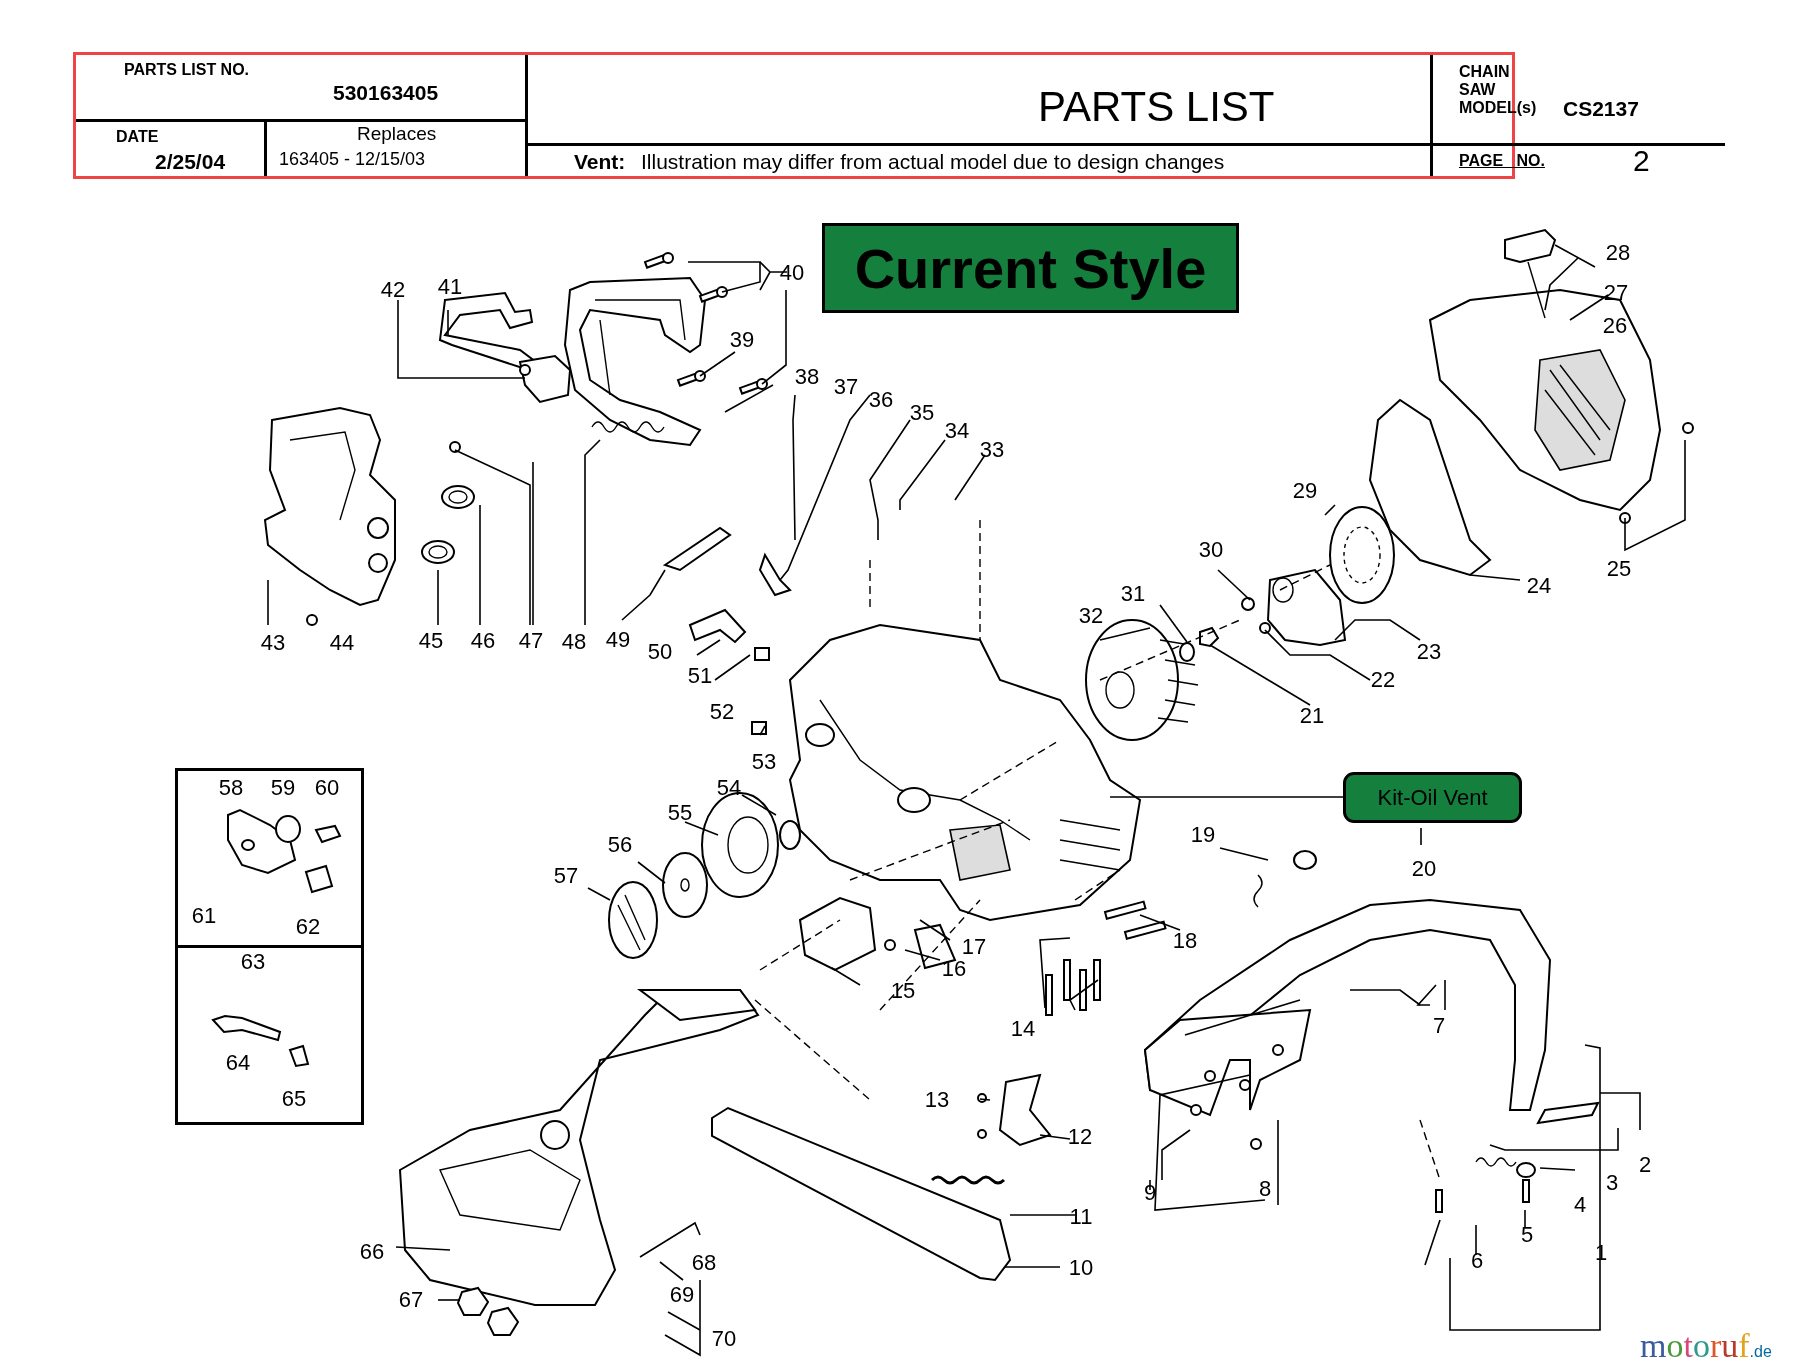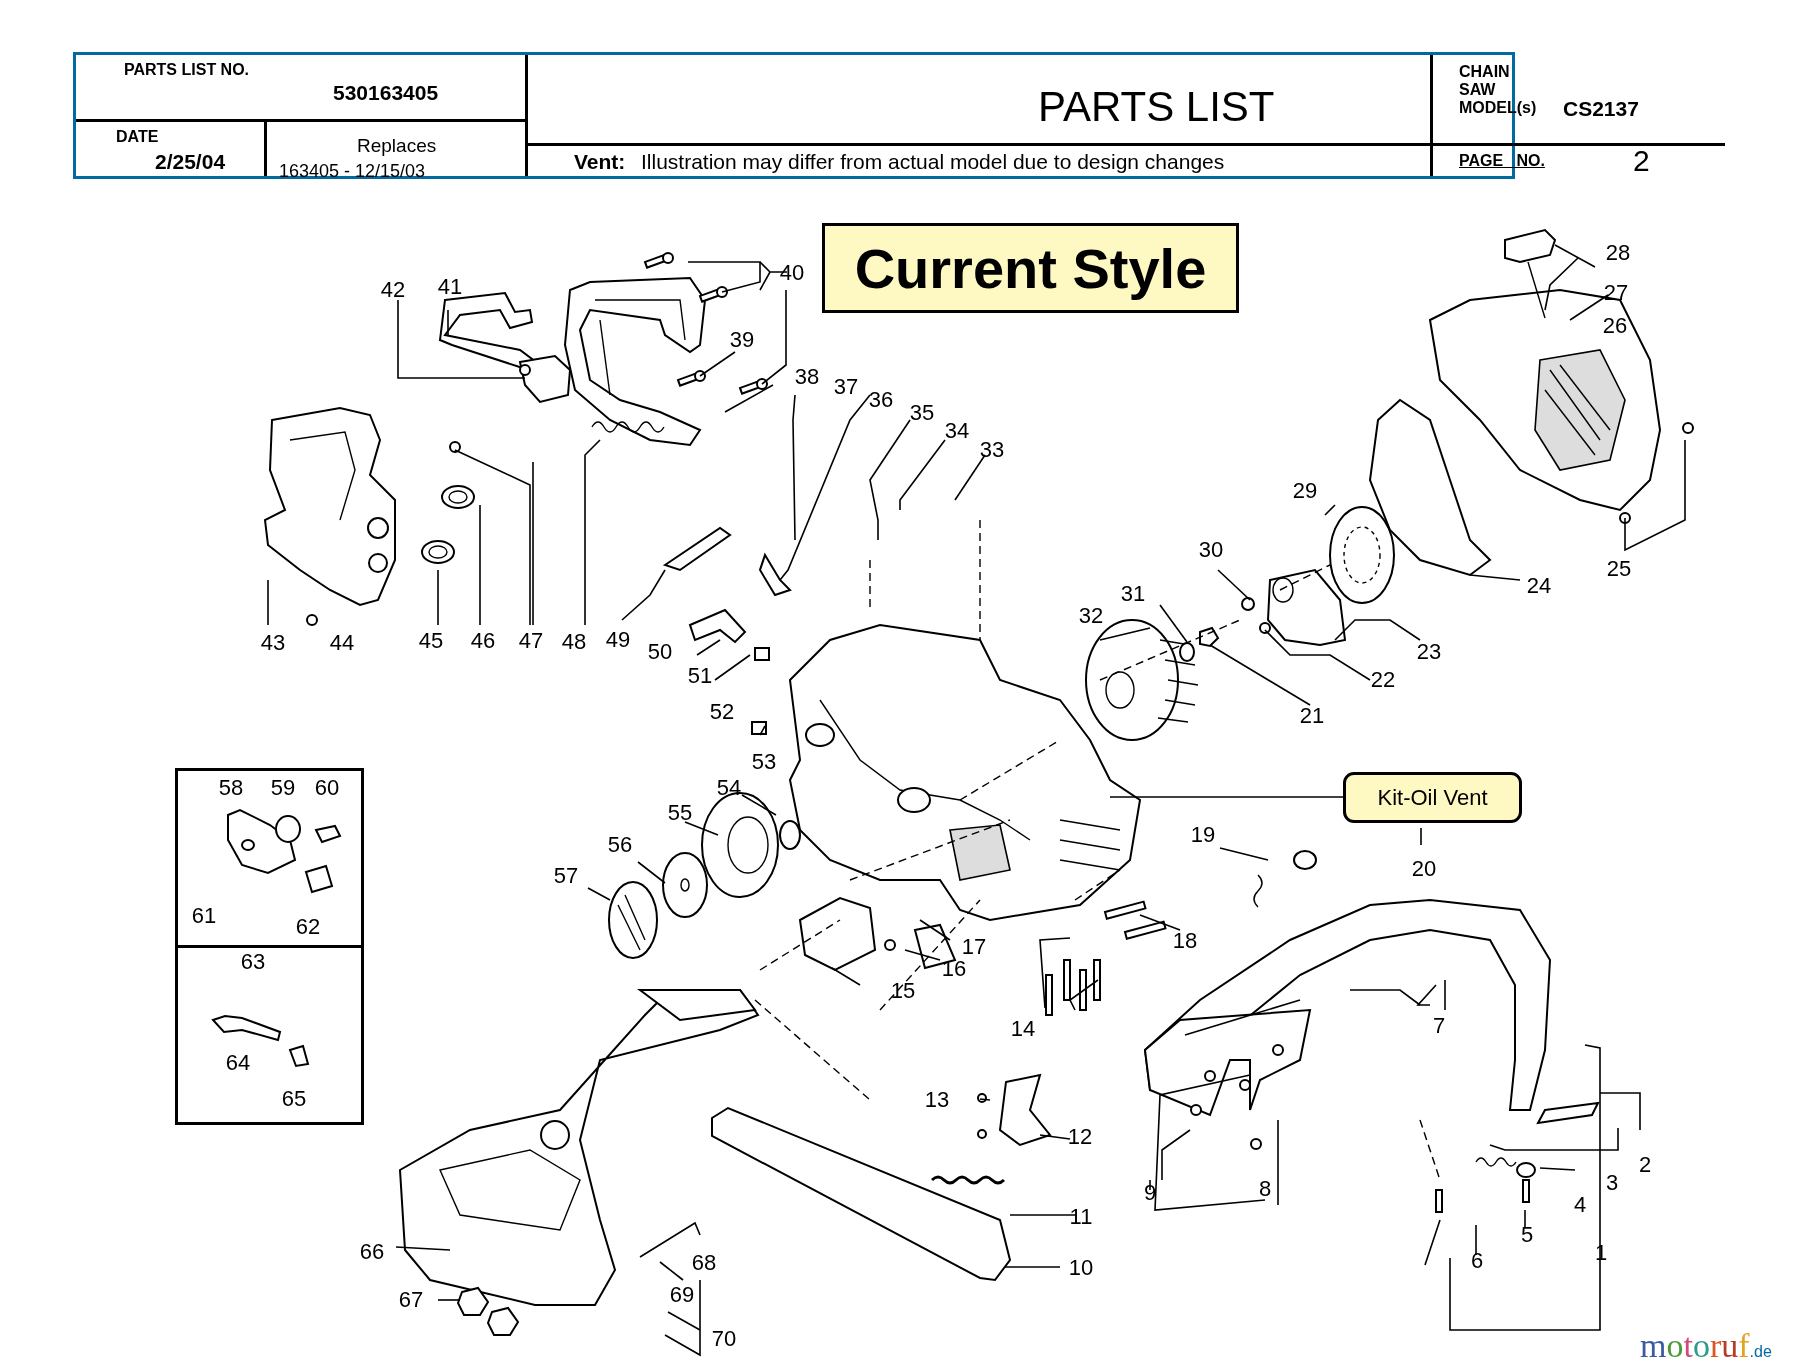--- a/index.html
+++ b/index.html
@@ -1,30 +1,30 @@
 <!DOCTYPE html>
 <html><head>
 <meta charset="utf-8">
 <style>
   html,body{margin:0;padding:0;background:#fff;}
   body{width:1800px;height:1368px;position:relative;overflow:hidden;font-family:"Liberation Sans",sans-serif;color:#000;}
-  .hdr{position:absolute;left:73px;top:52px;width:1442px;height:127px;border:3px solid #0369a1;box-sizing:border-box;}
+  .hdr{position:absolute;left:73px;top:52px;width:1442px;height:127px;border:3px solid #ef4444;box-sizing:border-box;}
   .lbl{font-weight:bold;font-size:16px;position:absolute;}
   .val-bold{font-weight:bold;font-size:21px;position:absolute;}
-  .val{font-size:19px;position:absolute;margin-top:12px;}
+  .val{font-size:19px;position:absolute;}
   .vline{position:absolute;top:0;bottom:0;width:3px;background:#000;}
   .hline{position:absolute;height:3px;background:#000;}
   #diagram{position:absolute;left:0;top:0;width:1800px;height:1368px;}
   .callout{font-family:"Liberation Sans",sans-serif;font-size:22px;fill:#000;}
   .part{fill:#fff;stroke:#000;stroke-width:2;}
   .part-thin{fill:none;stroke:#000;stroke-width:1.4;}
   .leader{fill:none;stroke:#000;stroke-width:1.6;}
   .dash{fill:none;stroke:#000;stroke-width:1.4;stroke-dasharray:8 5;}
   .shade{fill:#ddd;stroke:#000;stroke-width:1.6;}
-  .boxlbl{position:absolute;border:3px solid #000;box-sizing:border-box;background:#fef9c3;display:flex;align-items:center;justify-content:center;}
+  .boxlbl{position:absolute;border:3px solid #000;box-sizing:border-box;background:#15803d;display:flex;align-items:center;justify-content:center;}
   #current-style{left:822px;top:223px;width:417px;height:90px;font-weight:bold;font-size:56px;}
   #kit-oil-vent{left:1343px;top:772px;width:179px;height:51px;font-size:22px;border-radius:11px;}
   .inset{position:absolute;left:175px;width:189px;border:3px solid #000;box-sizing:border-box;}
   #inset-top{top:768px;height:180px;}
   #inset-bottom{top:945px;height:180px;}
   #watermark{position:absolute;left:1640px;top:1327px;font-family:"Liberation Serif",serif;font-size:34px;letter-spacing:0px;}
   #watermark .de{font-family:"Liberation Sans",sans-serif;font-size:16px;color:#0369a1;}
 </style>
 </head>
 <body>

